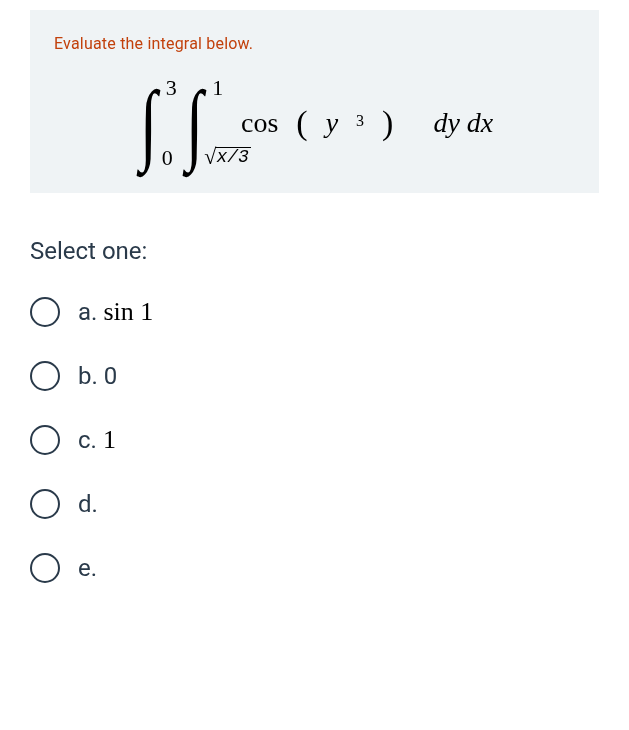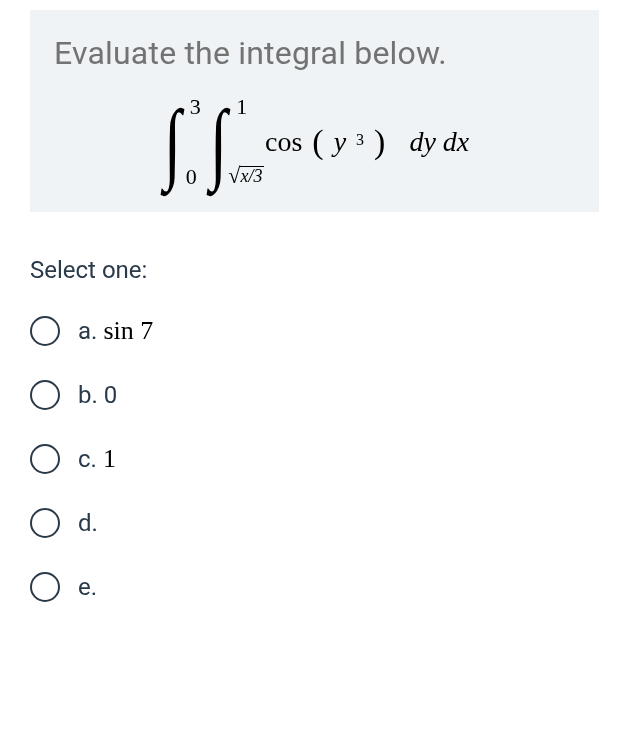--- a/index.html
+++ b/index.html
@@ -13,22 +13,22 @@
   }
   .container {
     padding: 10px 30px 30px 30px;
   }
   .question-box {
     background: #eff3f5;
     padding: 24px 24px 10px 24px;
     margin-bottom: 44px;
   }
   .question-text {
-    font-size: 32px;
-    color: #737373;
+    font-size: 16px;
+    color: #c2410c;
     margin-bottom: 22px;
     letter-spacing: 0.2px;
   }
   .integral-row {
     display: flex;
     align-items: center;
     justify-content: center;
     padding: 6px 0 18px 0;
     font-family: "Times New Roman", Times, serif;
     color: #000;
@@ -77,21 +77,21 @@
   }
   .sqrt-body {
     border-top: 1.4px solid #000;
     padding: 0 2px 0 1px;
     font-size: 18px;
     line-height: 18px;
   }
   .expr {
     display: inline-flex;
     align-items: center;
-    gap: 10px;
+    gap: 18px;
     font-size: 28px;
   }
   .sup { font-size: 16px; vertical-align: super; position: relative; top: -2px; }
   .thin { display:inline-block; width:4px; }
   .select-label {
     font-size: 24px;
     color: #2a3a4a;
     margin-bottom: 32px;
   }
   .options {
@@ -141,21 +141,21 @@
         <span class="int-upper">3</span>
         <span class="int-lower">0</span>
       </span>
       <span style="display:inline-block;width:18px;"></span>
       <span class="intblock">
         <span class="intsym">∫</span>
         <span class="int-upper">1</span>
         <span class="int-lower-wide">
           <span class="sqrt">
             <span class="sqrt-sign">√</span>
-            <span class="sqrt-body" style="font-style:italic;">x/3</span>
+            <span class="sqrt-body" style="font-style:italic;font-family:Liberation Mono, monospace;">x/3</span>
           </span>
         </span>
       </span>
       <span style="display:inline-block;width:30px;"></span>
       <span class="expr">
         <span>cos</span>
         <span style="font-size:34px;">(</span>
         <span style="font-style:italic;">y</span>
           <span class="sup">3</span>
         <span style="font-size:34px;">)</span>
@@ -166,21 +166,21 @@
   </div>
 
   <div class="select-label">Select one:</div>
 
   <div class="options">
 
     <div class="option">
       <span class="radio"></span>
       <span class="option-label">
         <span>a.</span>
-        <span class="math">sin 7</span>
+        <span class="math">sin 1</span>
       </span>
     </div>
 
     <div class="option">
       <span class="radio"></span>
       <span class="option-label">
         <span>b.</span>
         <span>0</span>
       </span>
     </div>

